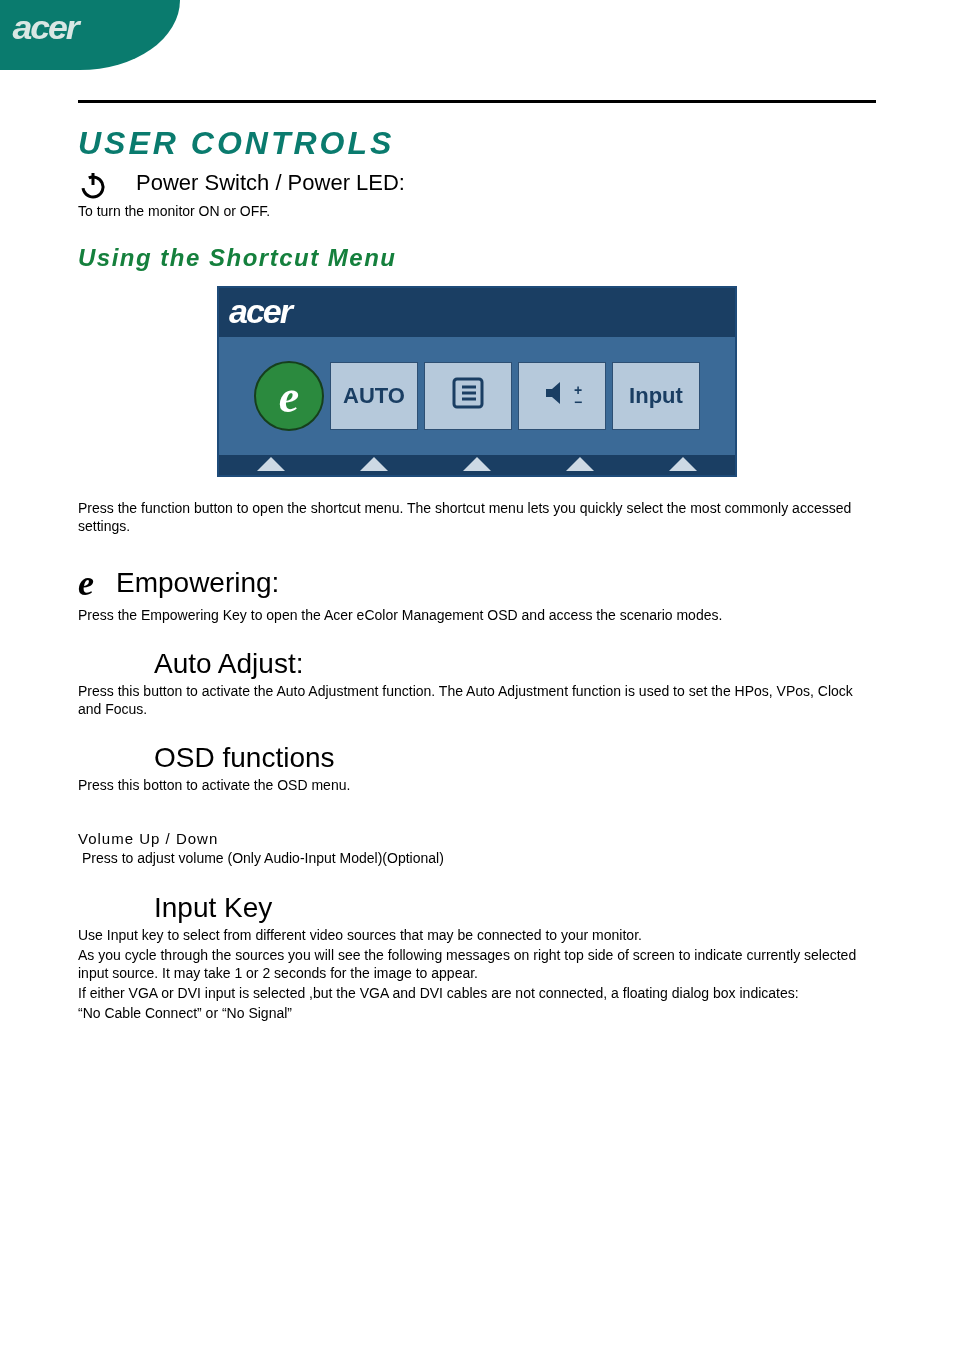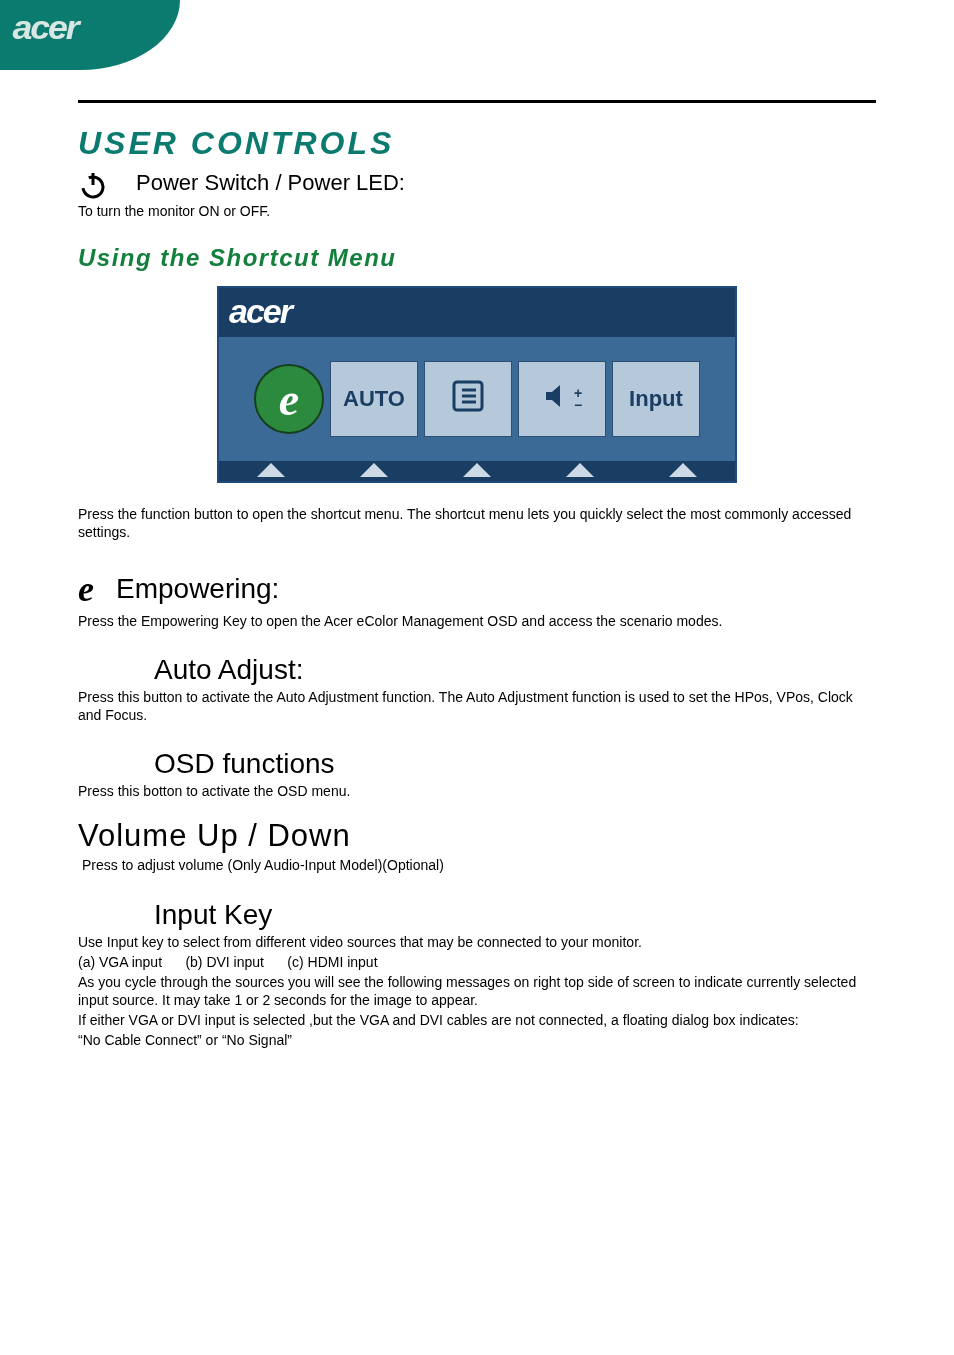--- a/index.html
+++ b/index.html
@@ -86,21 +86,21 @@
   }
   .osd-body {
     display: flex;
     gap: 6px;
     padding: 24px 14px 24px 14px;
     justify-content: center;
     align-items: center;
   }
   .osd-btn {
     width: 88px;
-    height: 76px;
+    height: 68px;
     background: #b6c9db;
     border: 1px solid #2d4f73;
     display: flex;
     align-items: center;
     justify-content: center;
     font-weight: 700;
     color: #1a3e63;
     font-size: 22px;
     position: relative;
   }
@@ -154,23 +154,23 @@
     font-size: 36px;
     font-weight: 700;
     color: #000;
   }
   .heading-lbl {
     font-size: 28px;
     font-weight: 400;
   }
   .heading-lbl.indent { margin-left: 76px; display: inline-block; margin-top: 22px; }
   .vol-heading {
-    font-size: 31px;
+    font-size: 15px;
     letter-spacing: 1px;
-    margin-top: 18px;
+    margin-top: 36px;
     font-weight: 400;
   }
   .body-text.slight-indent { margin-left: 4px; }
 </style>
 </head>
 <body>
 
 <div class="corner-badge">
   <span class="acer-logo-header">acer</span>
 </div>
@@ -252,17 +252,16 @@
   <div class="body-text">Press this button to activate the Auto Adjustment function. The Auto Adjustment function is used to set the HPos, VPos, Clock and Focus.</div>
 
   <span class="heading-lbl indent">OSD functions</span>
   <div class="body-text">Press this botton to activate the OSD menu.</div>
 
   <div class="vol-heading">Volume  Up  /  Down</div>
   <div class="body-text slight-indent"> Press to adjust volume (Only Audio-Input Model)(Optional)</div>
 
   <span class="heading-lbl indent">Input Key</span>
   <div class="body-text">Use Input key to select from different video sources that may be connected to your monitor.</div>
-  <div class="body-text" style="white-space:pre;">(a) VGA input      (b) DVI input      (c) HDMI input</div>
   <div class="body-text">As you cycle through the sources you will see the following messages on right top side of screen to indicate currently selected input source. It may take 1 or 2 seconds for the image to appear.</div>
   <div class="body-text">If either VGA or DVI input is selected ,but the VGA and DVI cables are not connected, a floating dialog box indicates:</div>
   <div class="body-text">“No Cable Connect” or “No Signal”</div>
 </div>
 
 </body></html>

